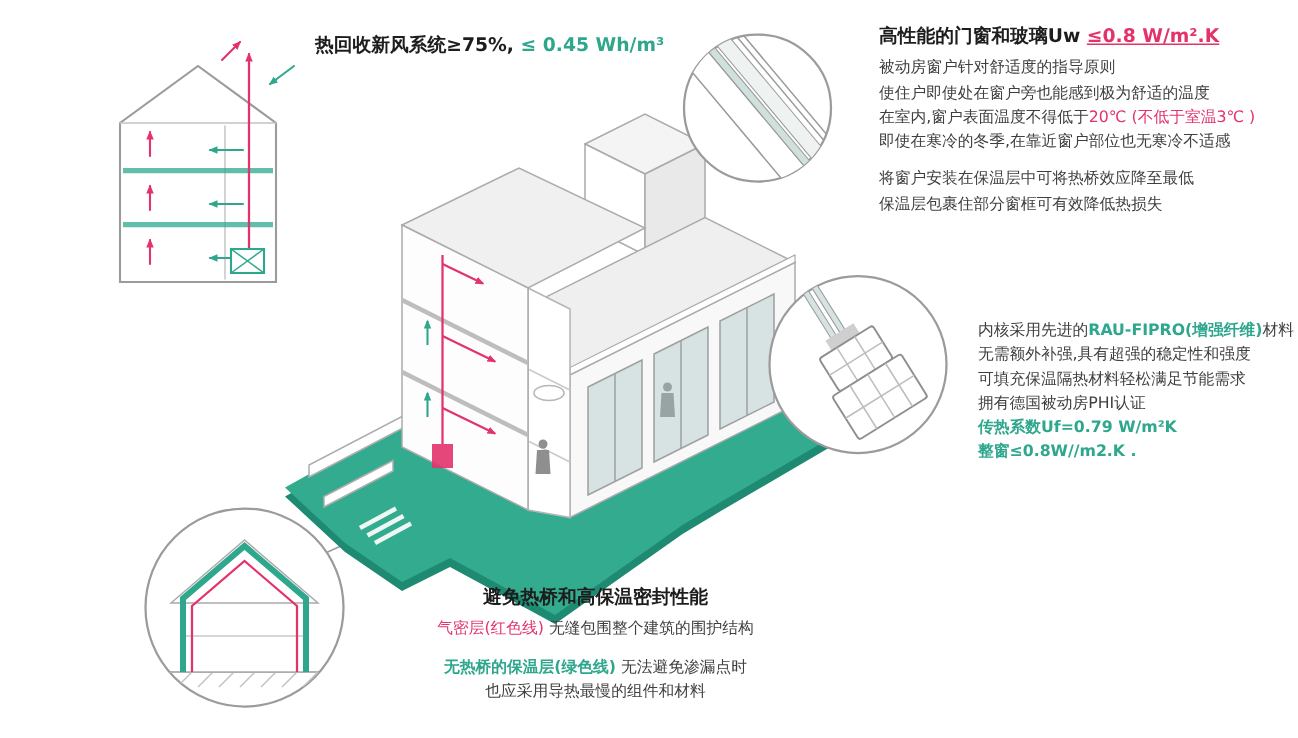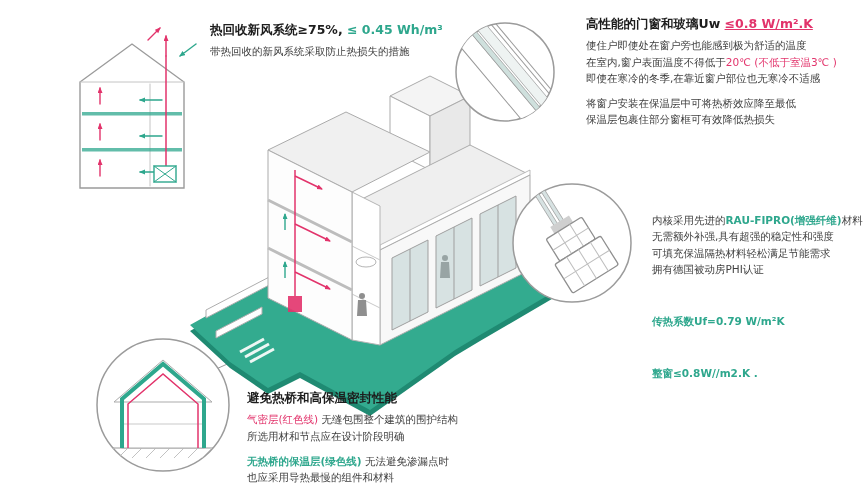--- a/index.html
+++ b/index.html
@@ -2,21 +2,21 @@
 <html><head>
 <meta charset="utf-8">
 <style>
   html,body{margin:0;padding:0;background:#ffffff;}
   body{width:865px;height:492px;overflow:hidden;
        font-family:"DejaVu Sans","Liberation Sans",sans-serif;}
   .canvas{position:relative;width:865px;height:492px;background:#fff;}
   svg.art{position:absolute;left:0;top:0;}
   .txt{position:absolute;color:#3f3f3f;font-size:10.5px;line-height:1.55;}
   .title{font-size:12.5px;font-weight:700;color:#1d1d1d;margin-bottom:5px;line-height:1.3;}
-  .t-teal{color:#2EA78D;font-weight:700;margin-top:36px;}
+  .t-teal{color:#2EA78D;font-weight:700;}
   .t-red{color:#E2336B;}
   .t-red-b{color:#E2336B;font-weight:700;text-decoration:underline;}
   .gap{height:9px;}
 </style>
 </head>
 <body>
 
 <div class="canvas">
 
   <svg class="art" width="865" height="492" viewBox="0 0 865 492">
@@ -160,45 +160,44 @@
         <polygon points="114,402 163,360 212,402" fill="#ffffff" stroke="#ababab" stroke-width="1"></polygon>
         <line x1="122" y1="424" x2="204" y2="424" stroke="#c9c9c9" stroke-width="1"></line>
         <polyline points="122,448 122,399 163,364 204,399 204,448" fill="none" stroke="#2EA78D" stroke-width="4"></polyline>
         <polyline points="128,448 128,404 163,374 198,404 198,448" fill="none" stroke="#E2336B" stroke-width="1.5"></polyline>
       </g>
     </g>
   </svg>
 
   <div class="txt" style="left:210px;top:22px;width:272px;">
     <div class="title"><span>热回收新风系统≥75%,</span><span class="t-teal"> ≤ 0.45 Wh/m³</span></div>
-    <div>带热回收的新风系统采取防止热损失的措施</div>
   </div>
 
   <div class="txt" style="left:586px;top:16px;width:276px;">
     <div class="title"><span>高性能的门窗和玻璃Uw </span><span class="t-red-b">≤0.8 W/m².K</span></div>
+    <div>被动房窗户针对舒适度的指导原则</div>
     <div>使住户即使处在窗户旁也能感到极为舒适的温度</div>
     <div><span>在室内,窗户表面温度不得低于</span><span class="t-red">20℃ (不低于室温3℃ )</span></div>
     <div>即使在寒冷的冬季,在靠近窗户部位也无寒冷不适感</div>
     <div class="gap"></div>
     <div>将窗户安装在保温层中可将热桥效应降至最低</div>
     <div>保温层包裹住部分窗框可有效降低热损失</div>
   </div>
 
   <div class="txt" style="left:652px;top:212px;width:215px;">
     <div><span>内核采用先进的</span><span class="t-teal">RAU-FIPRO(增强纤维)</span><span>材料</span></div>
     <div>无需额外补强,具有超强的稳定性和强度</div>
     <div>可填充保温隔热材料轻松满足节能需求</div>
     <div>拥有德国被动房PHI认证</div>
     <div class="t-teal">传热系数Uf=0.79 W/m²K</div>
     <div class="t-teal">整窗≤0.8W//m2.K .</div>
   </div>
 
-  <div class="txt" style="left:247px;top:390px;width:300px;">
+  <div class="txt" style="left:247px;top:390px;width:300px;text-align:center;">
     <div class="title">避免热桥和高保温密封性能</div>
     <div><span class="t-red">气密层(红色线)</span><span> 无缝包围整个建筑的围护结构</span></div>
-    <div>所选用材和节点应在设计阶段明确</div>
     <div class="gap"></div>
     <div><span class="t-teal">无热桥的保温层(绿色线)</span><span> 无法避免渗漏点时</span></div>
     <div>也应采用导热最慢的组件和材料</div>
 
   </div>
 
 </div>
 
 </body></html>

